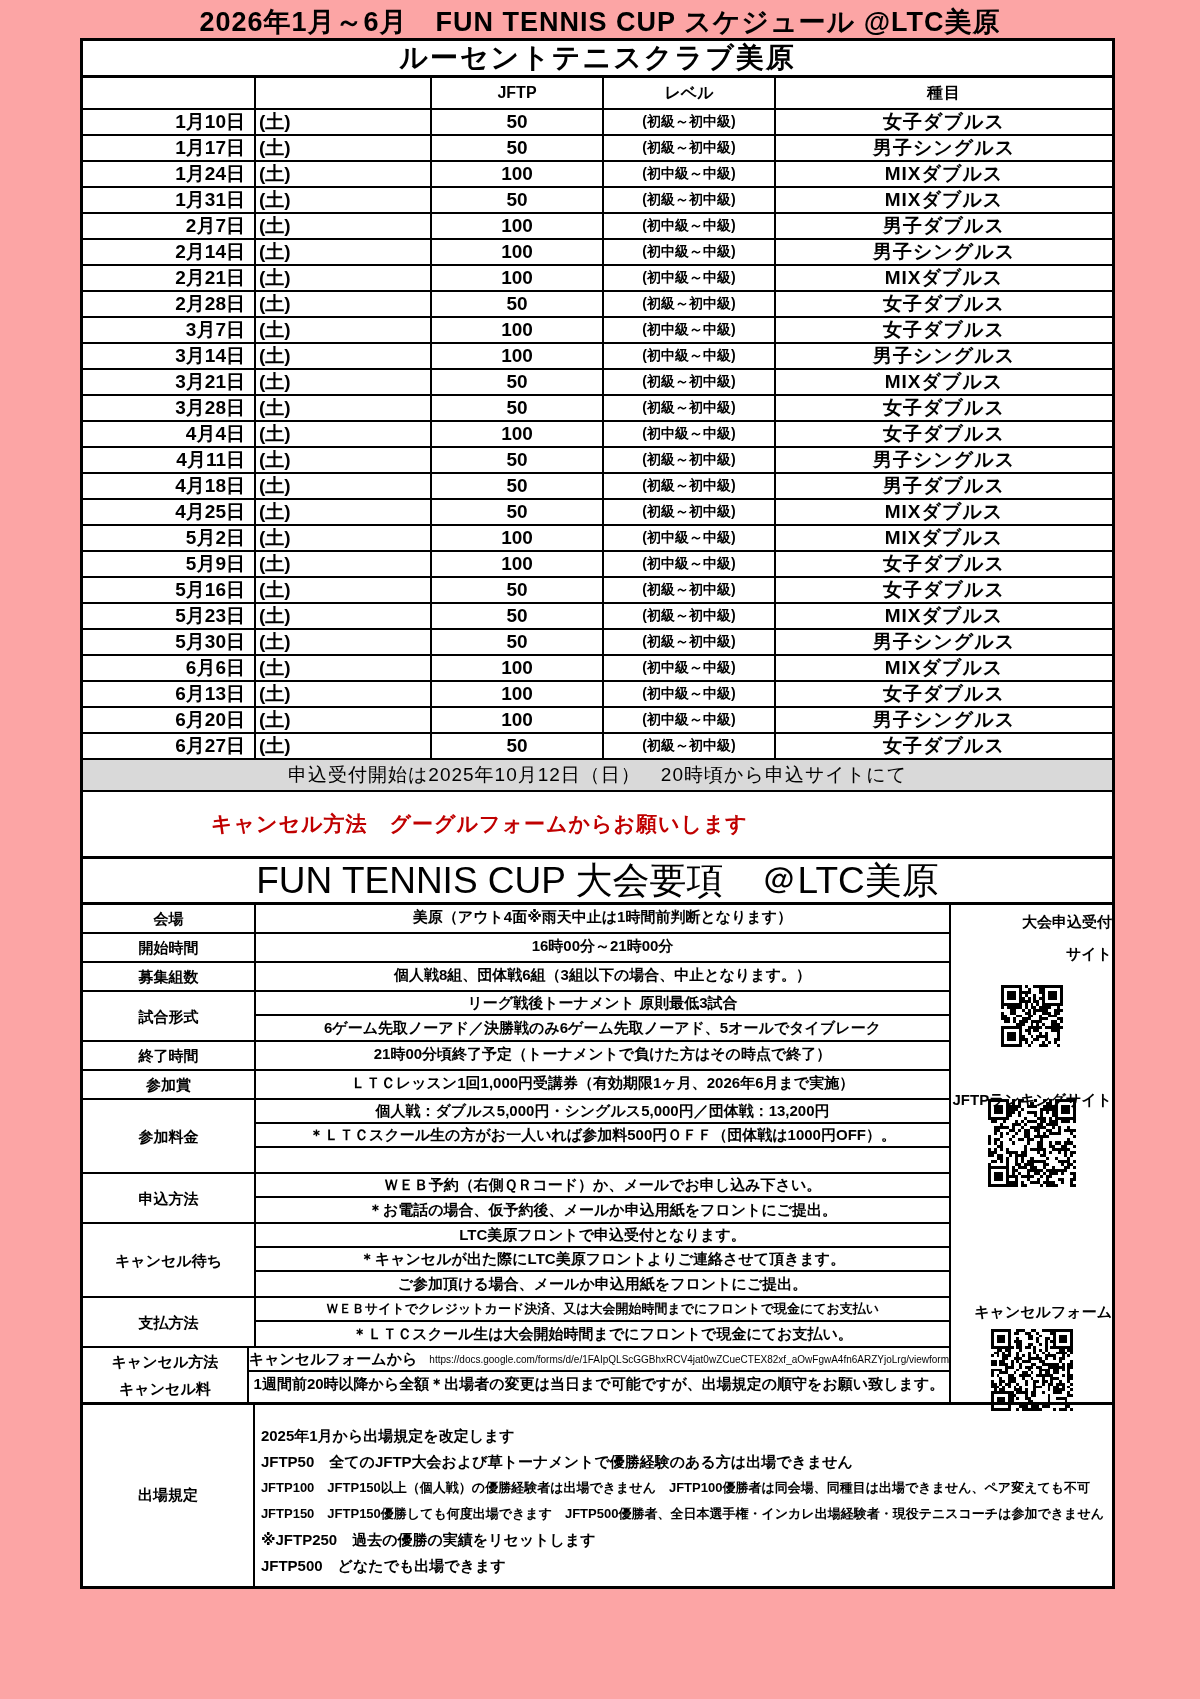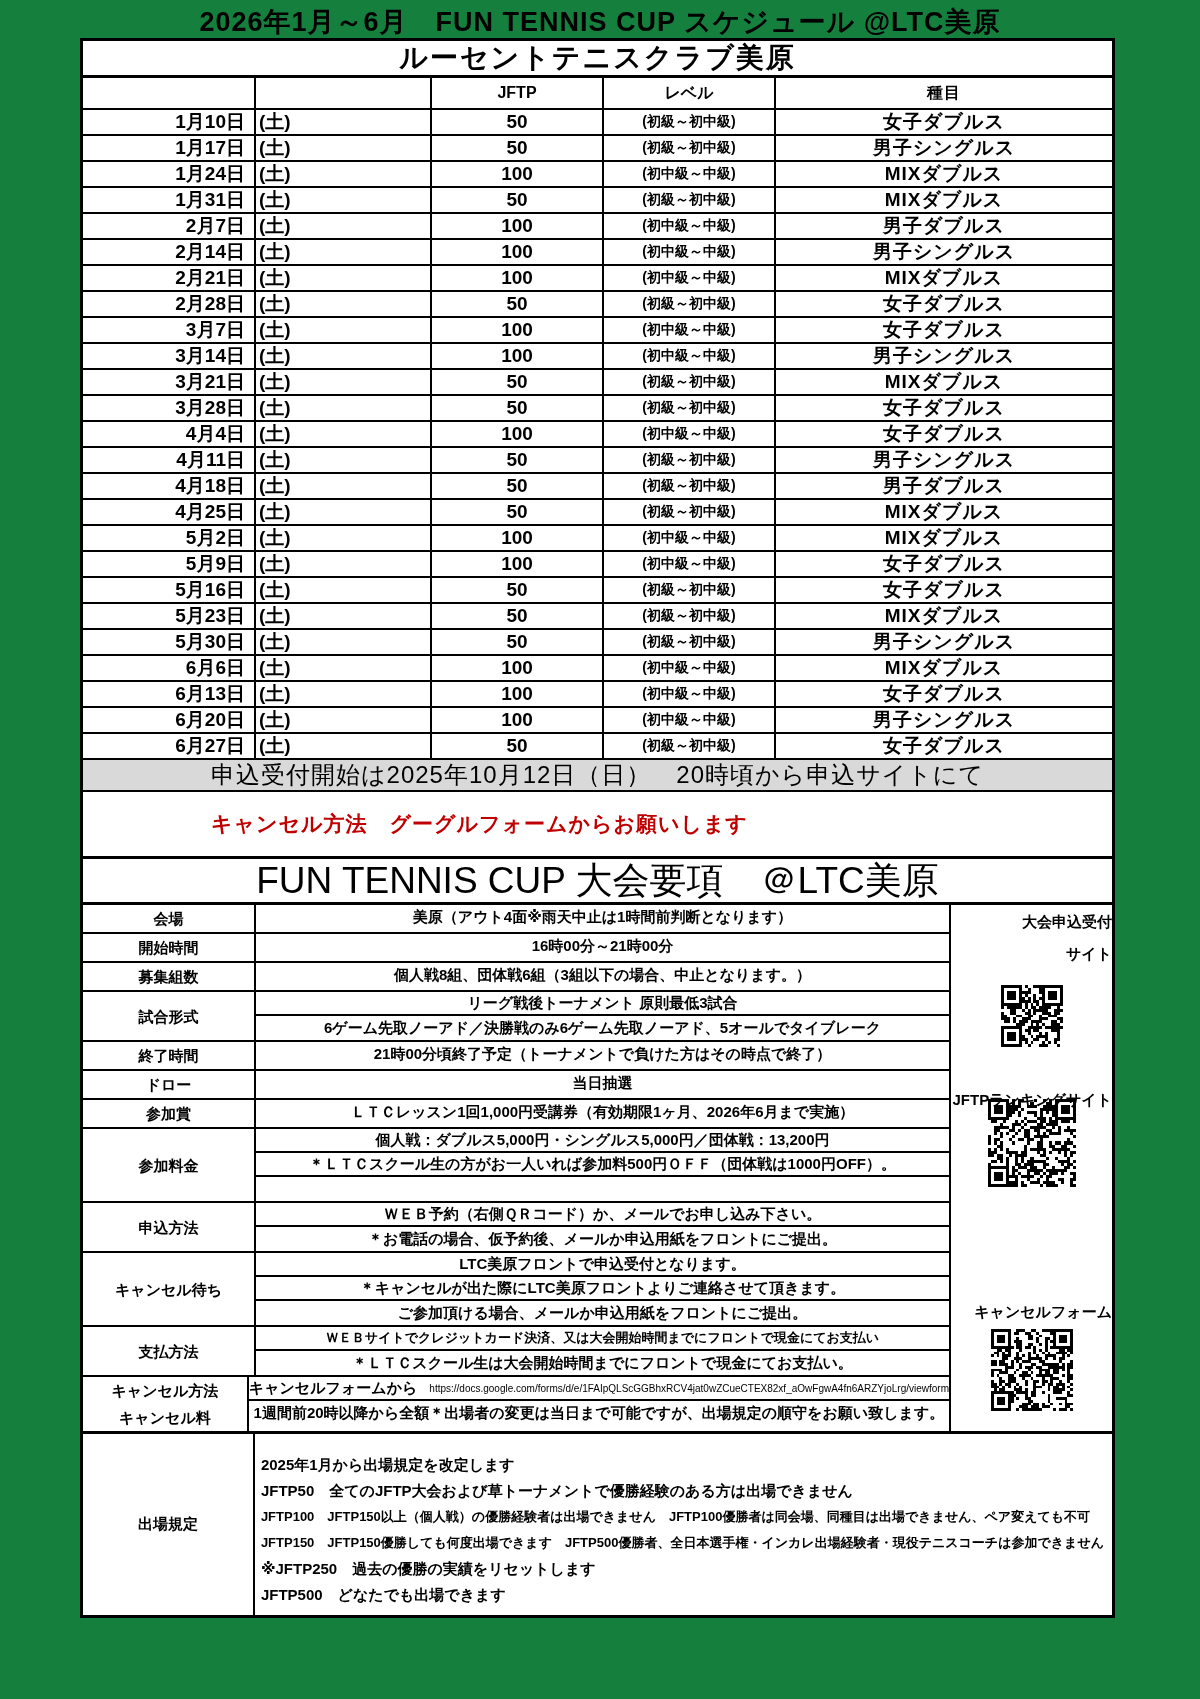--- a/index.html
+++ b/index.html
@@ -2,21 +2,21 @@
 <html style="--red: #c00000; --gray: #d9d9d9;"><head>
 <meta charset="utf-8">
 <style>
   * { box-sizing: border-box; margin: 0; padding: 0; }
   html, body { background: #ffffff; }
   body {
     width: 1200px; height: 1699px;
     font-family: "Liberation Sans", "DejaVu Sans", sans-serif;
     color: #000;
   }
-  .page { position: relative; width: 1200px; height: 1699px; background: #15803d; overflow: hidden; }
+  .page { position: relative; width: 1200px; height: 1699px; background: #fca5a5; overflow: hidden; }
 
   .page-title {
     position: absolute; top: 4px; left: 0; width: 1200px;
     text-align: center; font-size: 27px; font-weight: 700; letter-spacing: 1px;
     white-space: nowrap;
   }
 
   .frame {
     position: absolute; left: 80px; top: 38px; width: 1035px;
     border: 3px solid #000; background: #fff;
@@ -35,21 +35,21 @@
   .c.day  { width: 176px; border-right: 2px solid #000; justify-content: flex-start; padding-left: 3px; font-size: 19px; font-weight: 700; }
   .c.jftp { width: 172px; border-right: 2px solid #000; font-size: 19px; font-weight: 700; }
   .c.level{ width: 172px; border-right: 2px solid #000; font-size: 14px; font-weight: 700; }
   .c.event{ flex: 1; font-size: 19px; font-weight: 700; letter-spacing: 1px; }
   .shead .c { font-size: 16px; font-weight: 700; }
 
   .banner {
     height: 32px; background: var(--gray, #d9d9d9);
     border-bottom: 2px solid #000;
     display: flex; align-items: center; justify-content: center;
-    font-size: 24px; font-weight: 500; letter-spacing: 1px;
+    font-size: 19px; font-weight: 500; letter-spacing: 1px;
   }
 
   .redbox { height: 67px; border-bottom: 3px solid #000; display: flex; align-items: center; background: #fff; }
   .redtext { margin-left: 128px; color: var(--red, #c00000); font-size: 21px; font-weight: 700; letter-spacing: 1px; }
 
   .heading {
     height: 46px; border-bottom: 3px solid #000;
     display: flex; align-items: center; justify-content: center;
     font-size: 37px; font-weight: 500; white-space: nowrap; letter-spacing: 0px;
   }
@@ -355,26 +355,20 @@
           </div>
         </div>
 
         <div class="group">
           <div class="glabel">終了時間</div>
           <div class="gcontent">
             <div class="line">21時00分頃終了予定（トーナメントで負けた方はその時点で終了）</div>
           </div>
         </div>
 
-        <div class="group">
-          <div class="glabel">ドロー</div>
-          <div class="gcontent">
-            <div class="line">当日抽選</div>
-          </div>
-        </div>
 
         <div class="group">
           <div class="glabel">参加賞</div>
           <div class="gcontent">
             <div class="line">ＬＴＣレッスン1回1,000円受講券（有効期限1ヶ月、2026年6月まで実施）</div>
           </div>
         </div>
 
         <div class="group">
           <div class="glabel">参加料金</div>

